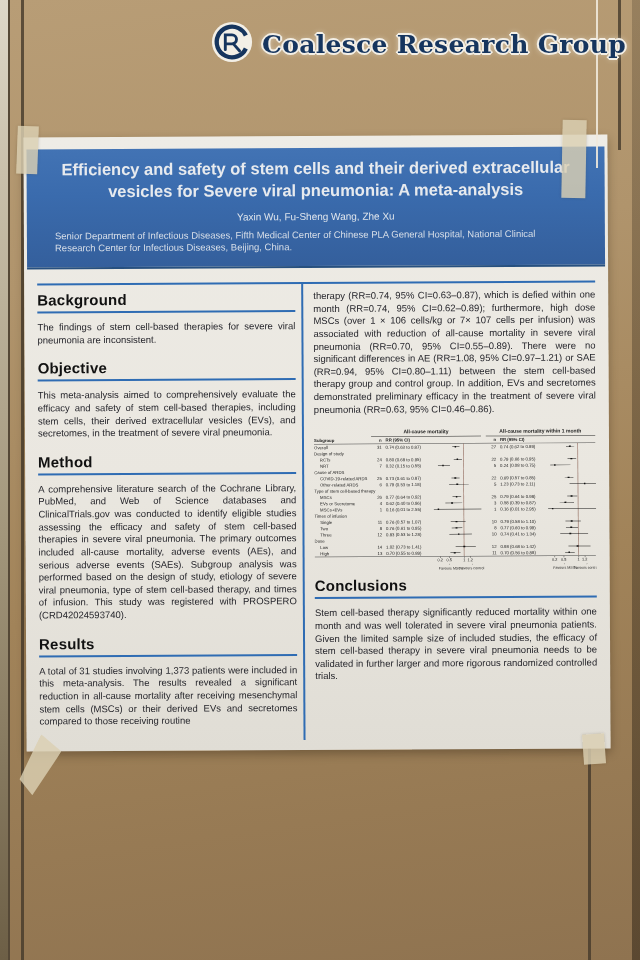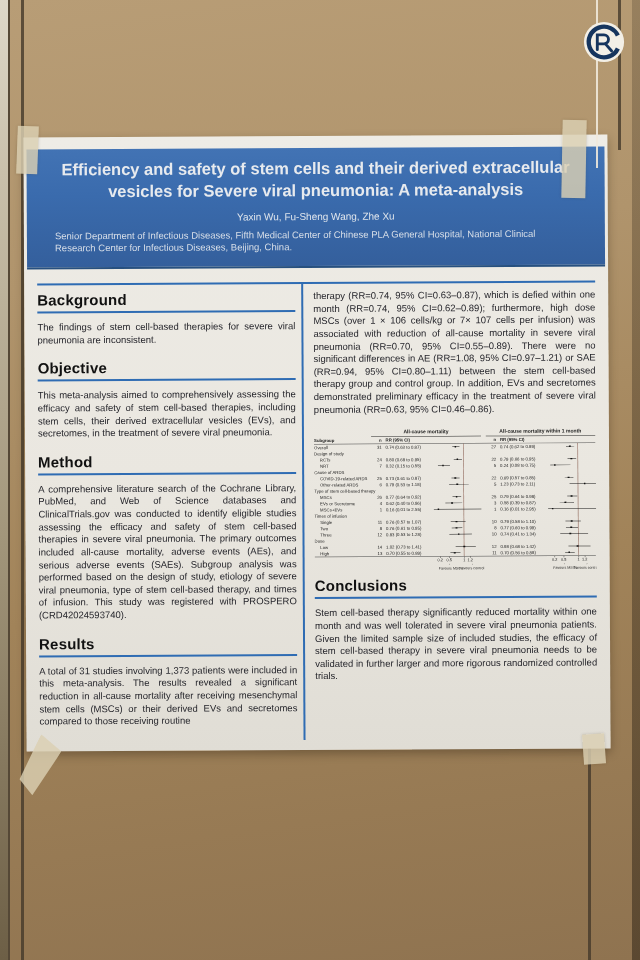--- a/index.html
+++ b/index.html
@@ -95,40 +95,41 @@
   <div class="cable"></div>
 
   <div class="logo">
     <span>
       <svg width="44" height="44" viewBox="0 0 46 46">
         <circle cx="23" cy="23" r="21" fill="#f3efe6"></circle>
         <circle cx="23" cy="23" r="16" fill="#f3efe6" stroke="#16355e" stroke-width="4.5" stroke-dasharray="86 15" transform="rotate(25 23 23)"></circle>
         <path d="M16 31 V15.5 h7 a4.7 4.7 0 0 1 0 9.4 H16 m8.5 0 l6.5 7.5" fill="none" stroke="#16355e" stroke-width="3" stroke-linecap="round"></path>
       </svg>
     </span>
+    <span class="logo-text">Coalesce Research Group</span>
   </div>
 
   <div class="poster">
     <div class="banner">
       <div class="title">Efficiency and safety of stem cells and their derived extracellular vesicles for Severe viral pneumonia: A meta-analysis</div>
       <div class="authors">Yaxin Wu, Fu-Sheng Wang, Zhe Xu</div>
       <div class="affiliation">Senior Department of Infectious Diseases, Fifth Medical Center of Chinese PLA General Hospital, National Clinical Research Center for Infectious Diseases, Beijing, China.</div>
     </div>
 
     <div class="hrule-top"></div>
     <div class="divider"></div>
 
     <div class="col-left">
       <div class="sec-h">Background</div>
       <div class="sec-rule"></div>
       <p class="para">The findings of stem cell-based therapies for severe viral pneumonia are inconsistent.</p>
 
       <div class="sec-h">Objective</div>
       <div class="sec-rule"></div>
-      <p class="para">This meta-analysis aimed to comprehensively assessing the efficacy and safety of stem cell-based therapies, including stem cells, their derived extracellular vesicles (EVs), and secretomes, in the treatment of severe viral pneumonia.</p>
+      <p class="para">This meta-analysis aimed to comprehensively evaluate the efficacy and safety of stem cell-based therapies, including stem cells, their derived extracellular vesicles (EVs), and secretomes, in the treatment of severe viral pneumonia.</p>
 
       <div class="sec-h">Method</div>
       <div class="sec-rule"></div>
       <p class="para">A comprehensive literature search of the Cochrane Library, PubMed, and Web of Science databases and ClinicalTrials.gov was conducted to identify eligible studies assessing the efficacy and safety of stem cell-based therapies in severe viral pneumonia. The primary outcomes included all-cause mortality, adverse events (AEs), and serious adverse events (SAEs). Subgroup analysis was performed based on the design of study, etiology of severe viral pneumonia, type of stem cell-based therapy, and times of infusion. This study was registered with PROSPERO (CRD42024593740).</p>
 
       <div class="sec-h">Results</div>
       <div class="sec-rule"></div>
       <p class="para">A total of 31 studies involving 1,373 patients were included in this meta-analysis. The results revealed a significant reduction in all-cause mortality after receiving mesenchymal stem cells (MSCs) or their derived EVs and secretomes compared to those receiving routine</p>
     </div>
 

